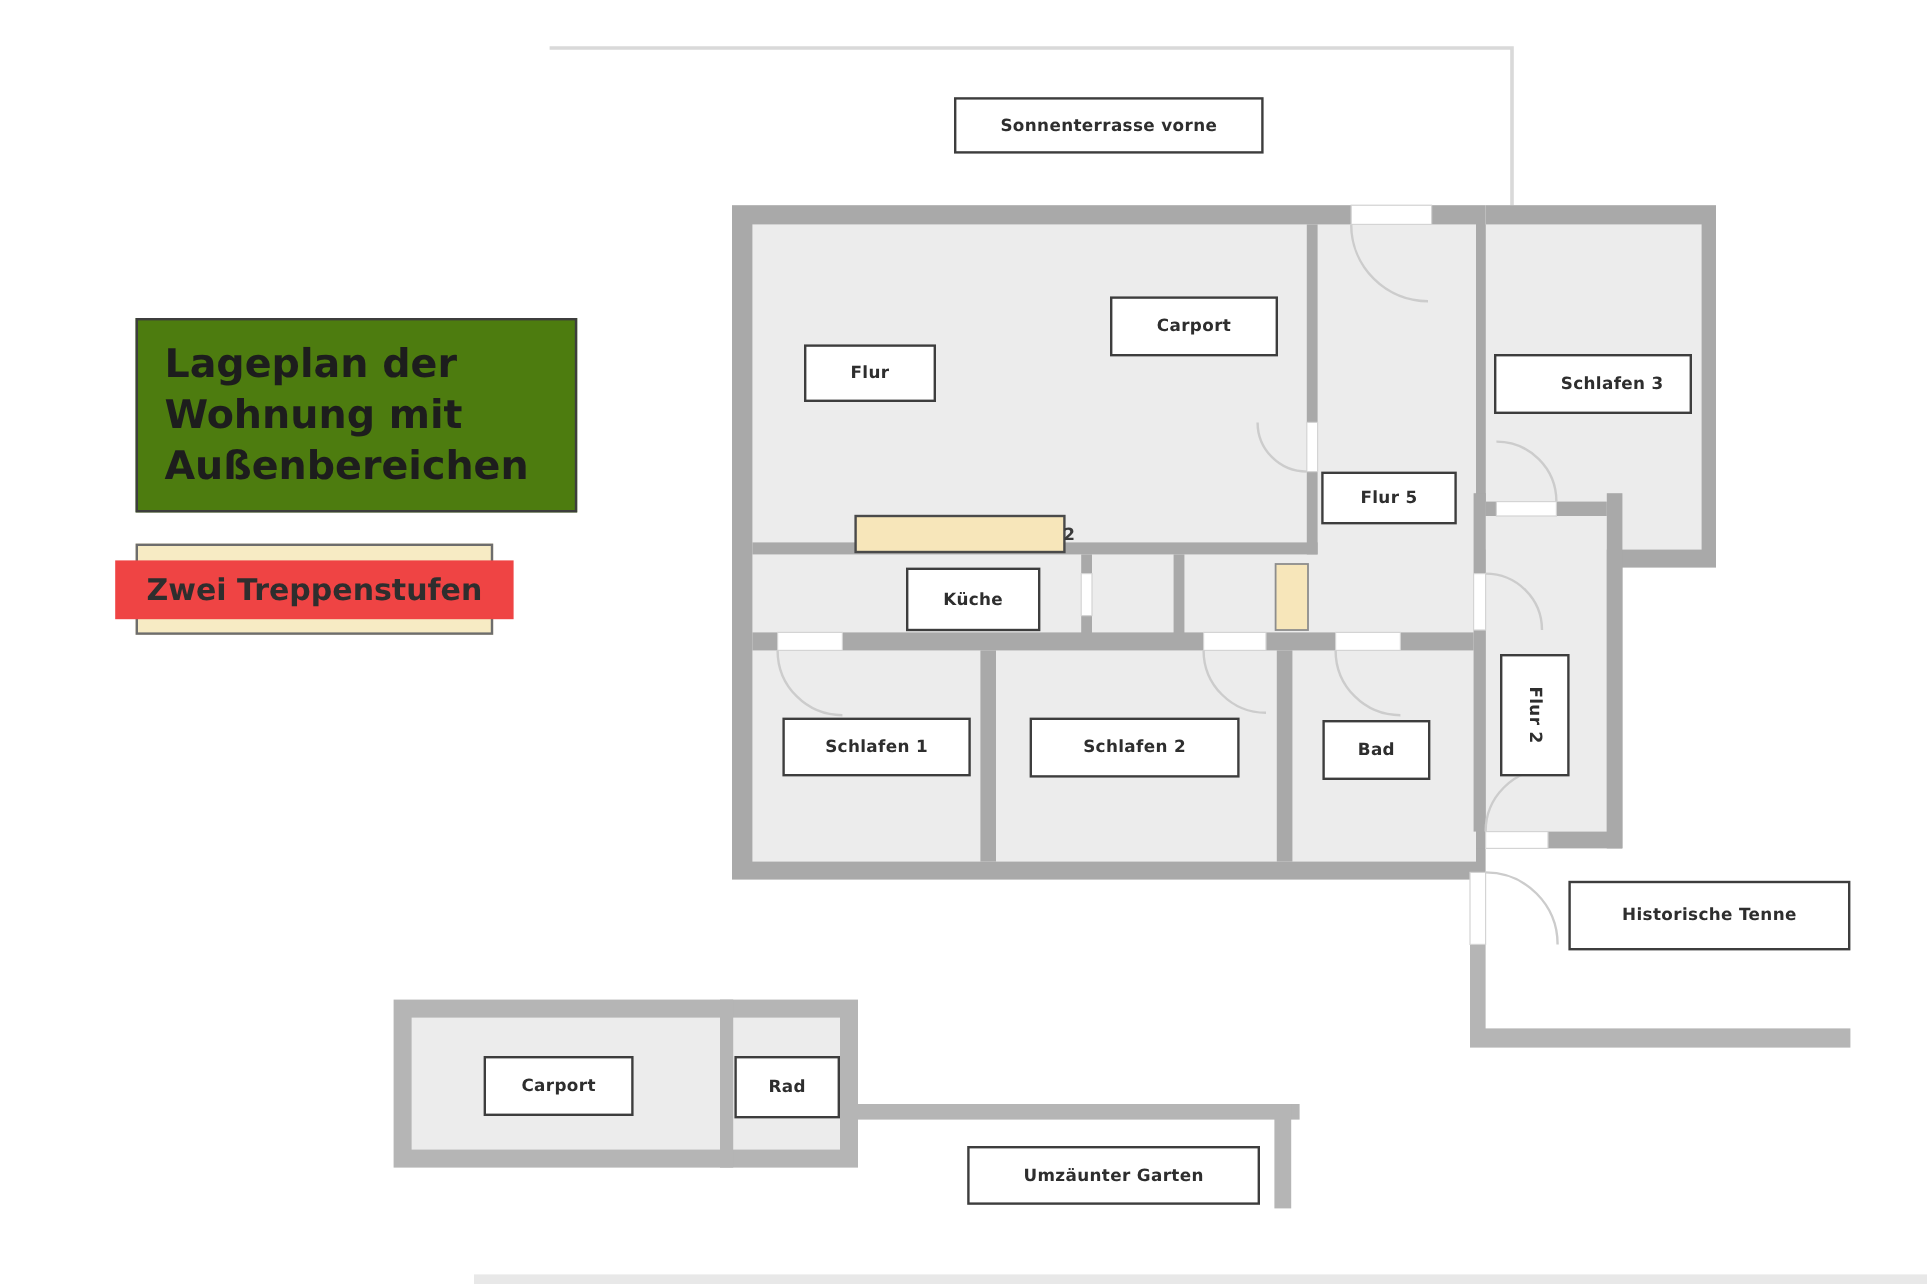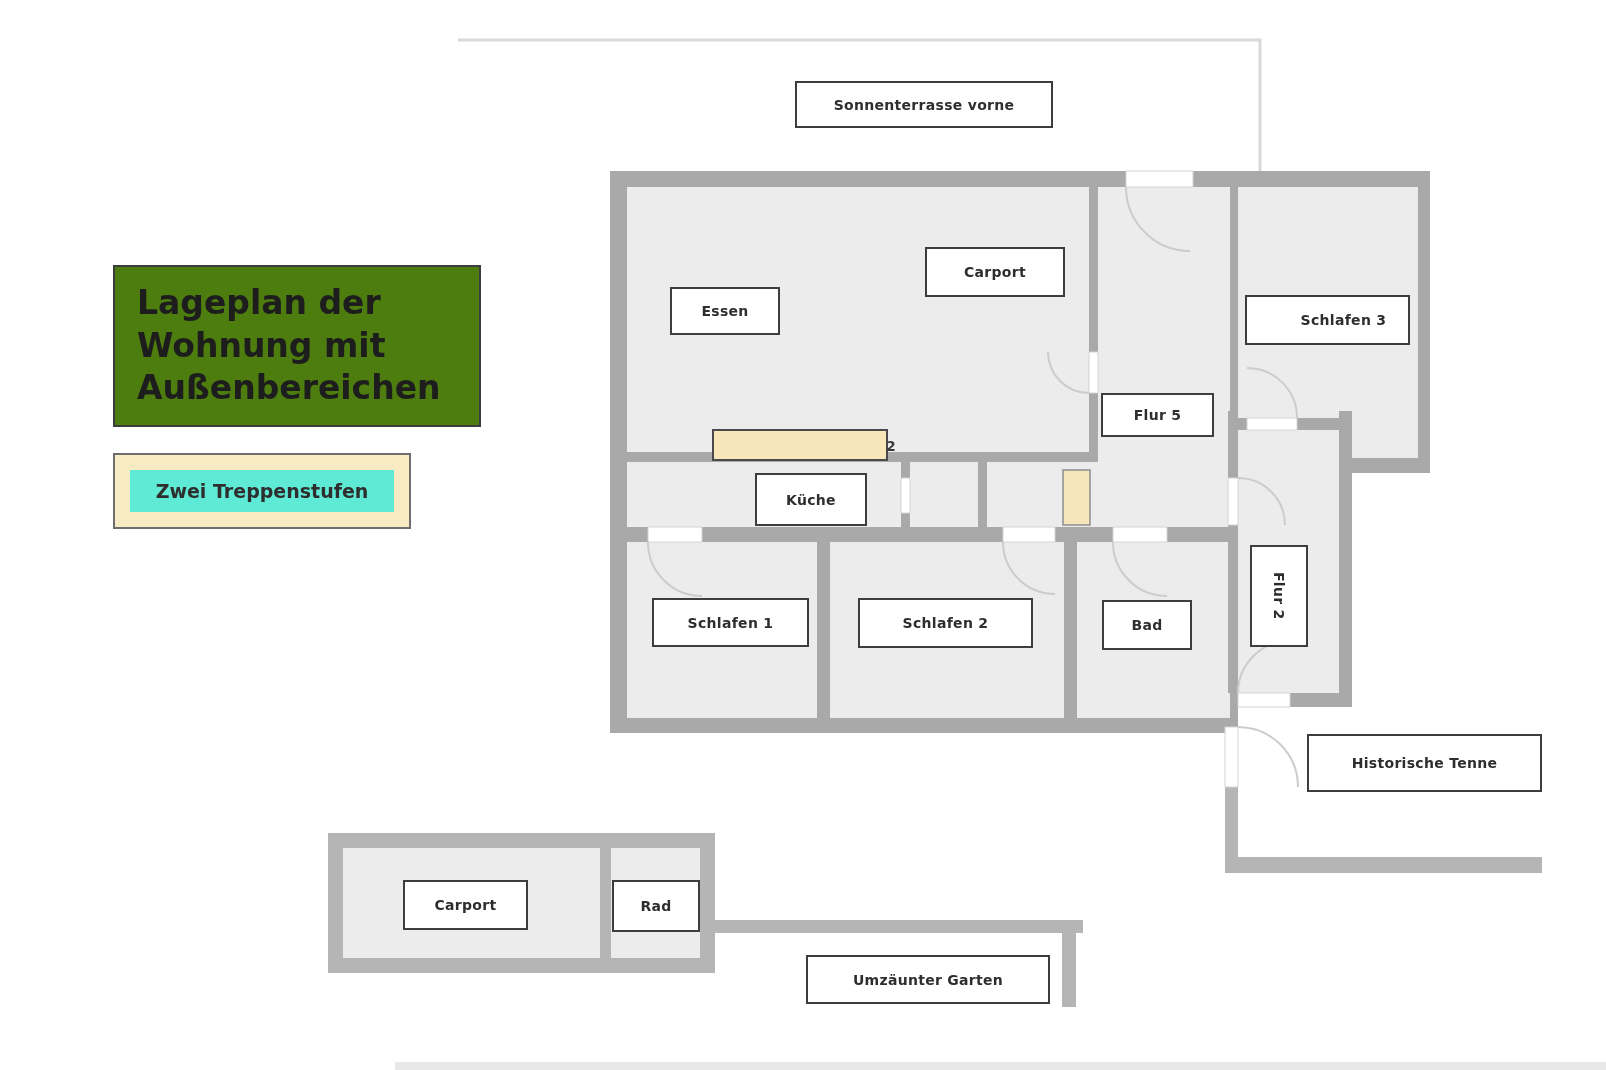--- a/index.html
+++ b/index.html
@@ -19,21 +19,21 @@
     background:#4d7c0f;border:2px solid #3d3d3d;box-sizing:border-box;
     display:flex;align-items:center;color:#1d1d1d;
     font-size:33px;font-weight:bold;line-height:1.3;padding-left:22px;
   }
   .note-box{
     position:absolute;left:113px;top:453px;width:298px;height:76px;
     background:#f7ebc4;border:2px solid #6d6d6d;box-sizing:border-box;
     display:flex;align-items:center;justify-content:center;
   }
   .note-inner{
-    background:#5eead4;padding:10px 26px;font-size:19px;font-weight:bold;color:#2e2e2e;
+    background:#ef4444;padding:10px 26px;font-size:25px;font-weight:bold;color:#2e2e2e;
     white-space:nowrap;
   }
   .v-label span{
     writing-mode:vertical-rl;
   }
   .sup-mark{
     position:absolute;left:886px;top:438px;font-size:14px;font-weight:bold;color:#3a3a3a;
   }
 </style>
 </head>
@@ -134,21 +134,21 @@
 <div class="note-box">
   <span class="note-inner">Zwei Treppenstufen</span>
 </div>
 
 <div class="label-box" style="left:795px;top:81px;width:258px;height:47px;">Sonnenterrasse vorne</div>
 <div class="label-box" style="left:1307px;top:734px;width:235px;height:58px;">Historische Tenne</div>
 <div class="label-box" style="left:403px;top:880px;width:125px;height:50px;">Carport</div>
 <div class="label-box" style="left:612px;top:880px;width:88px;height:52px;">Rad</div>
 <div class="label-box" style="left:806px;top:955px;width:244px;height:49px;">Umzäunter Garten</div>
 
-<div class="label-box" style="left:670px;top:287px;width:110px;height:48px;">Essen</div>
+<div class="label-box" style="left:670px;top:287px;width:110px;height:48px;">Flur</div>
 <div class="label-box" style="left:925px;top:247px;width:140px;height:50px;">Carport</div>
 <div class="label-box" style="left:1245px;top:295px;width:165px;height:50px;padding-left:32px;">Schlafen 3</div>
 <div class="label-box" style="left:1101px;top:393px;width:113px;height:44px;">Flur 5</div>
 <div class="label-box" style="left:755px;top:473px;width:112px;height:53px;">Küche</div>
 <div class="label-box" style="left:652px;top:598px;width:157px;height:49px;">Schlafen 1</div>
 <div class="label-box" style="left:858px;top:598px;width:175px;height:50px;">Schlafen 2</div>
 <div class="label-box" style="left:1102px;top:600px;width:90px;height:50px;">Bad</div>
 <div class="label-box v-label" style="left:1250px;top:545px;width:58px;height:102px;">
   <span>Flur 2</span>
 </div>

